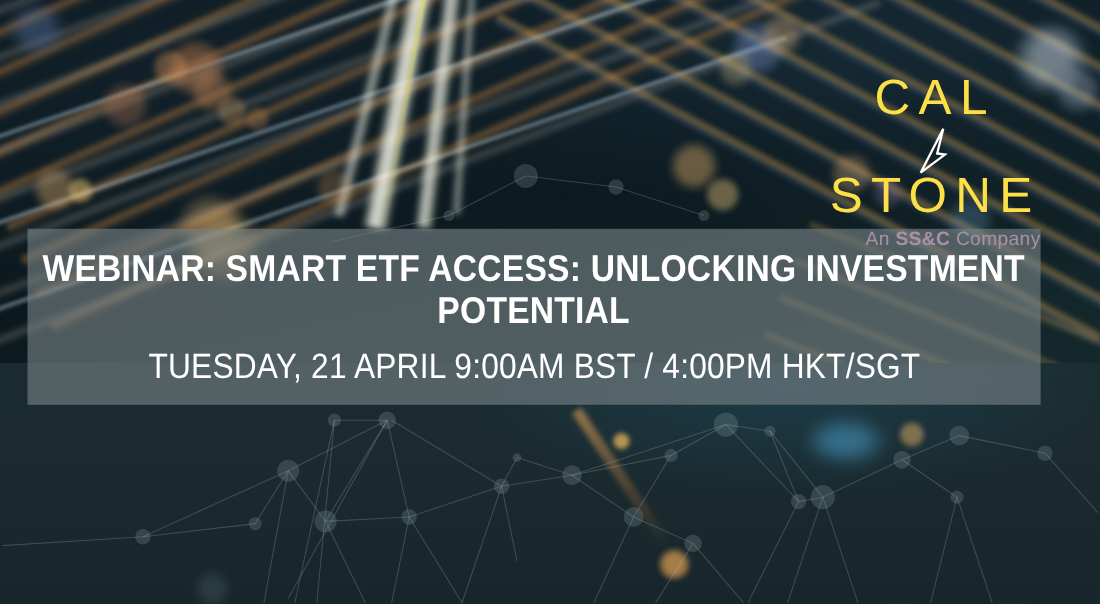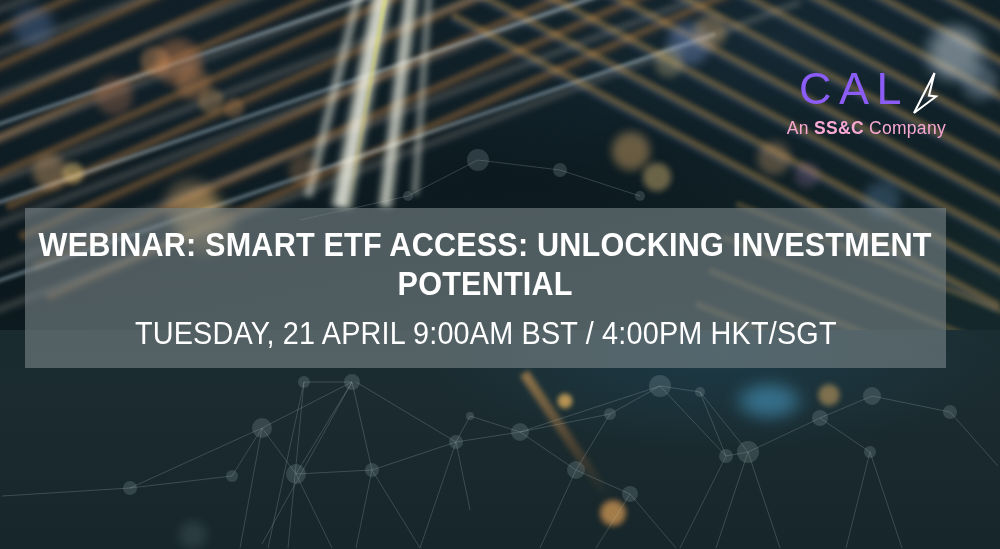--- a/index.html
+++ b/index.html
@@ -162,26 +162,27 @@
   .logo {
     position:absolute;
     right:54px; top:66px;
     text-align:right;
     user-select:none;
   }
   .wordmark {
     display:flex;
     align-items:center;
     justify-content:flex-end;
-    color:#8b5cf6;
+    color:#fde047;
     font-size:45px;
     font-weight:300;
     letter-spacing:7.5px;
     line-height:1;
     white-space:nowrap;
+    flex-direction:column;
   }
   .wordmark .mark-a {
     display:inline-block;
     width:30px; height:44px;
     margin:0 6px 0 1px;
     position:relative;
     top:3px;
   }
   .tagline {
     margin-top:9px;
@@ -386,20 +387,21 @@
   </svg>
 
   <div class="logo">
     <div class="wordmark">
       <span>CAL</span>
       <span class="mark-a">
         <svg viewBox="0 0 30 46" width="30" height="46" aria-hidden="true">
           <path d="M24.5 3 L4 43 L26 26.5 L19 25.5 L24.5 3 Z" fill="none" stroke="#ffffff" stroke-width="2.1" stroke-linejoin="miter" stroke-linecap="butt"></path>
         </svg>
       </span>
+      <span>STONE</span>
     </div>
     <div class="tagline">
       <span>An </span><span class="ssc">SS&amp;C</span><span> Company</span>
     </div>
   </div>
 
   <div class="caption">
     <div class="caption-title">
       <span>WEBINAR: SMART ETF ACCESS: UNLOCKING INVESTMENT</span>
       <span class="caption-title-l2">POTENTIAL</span>

